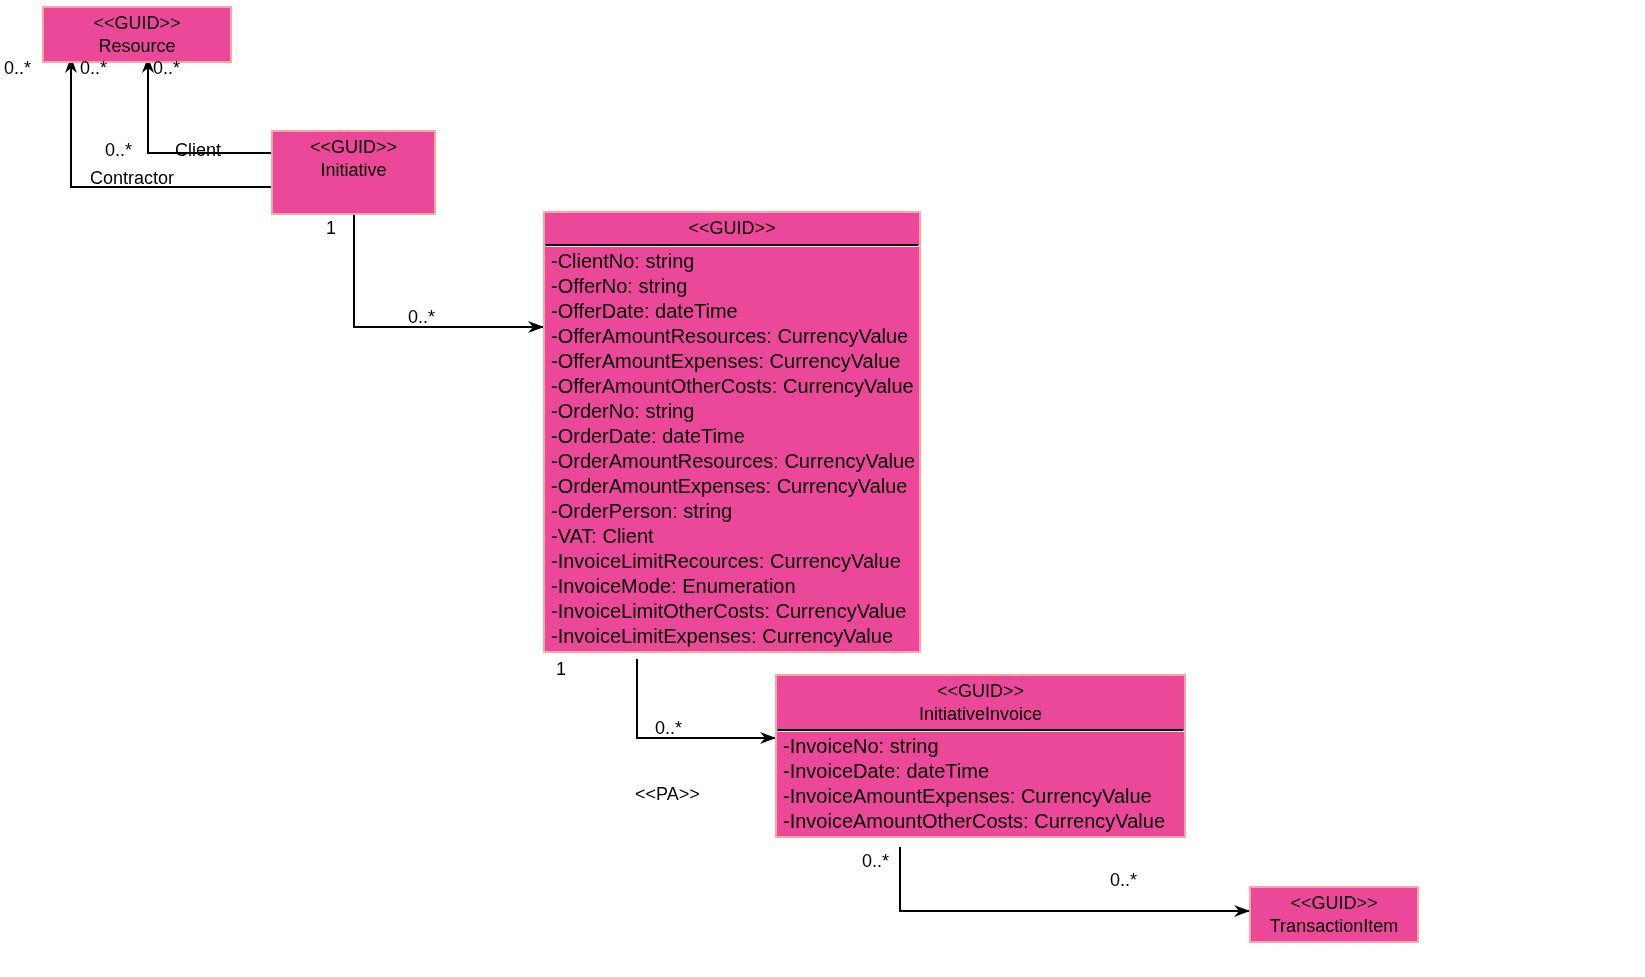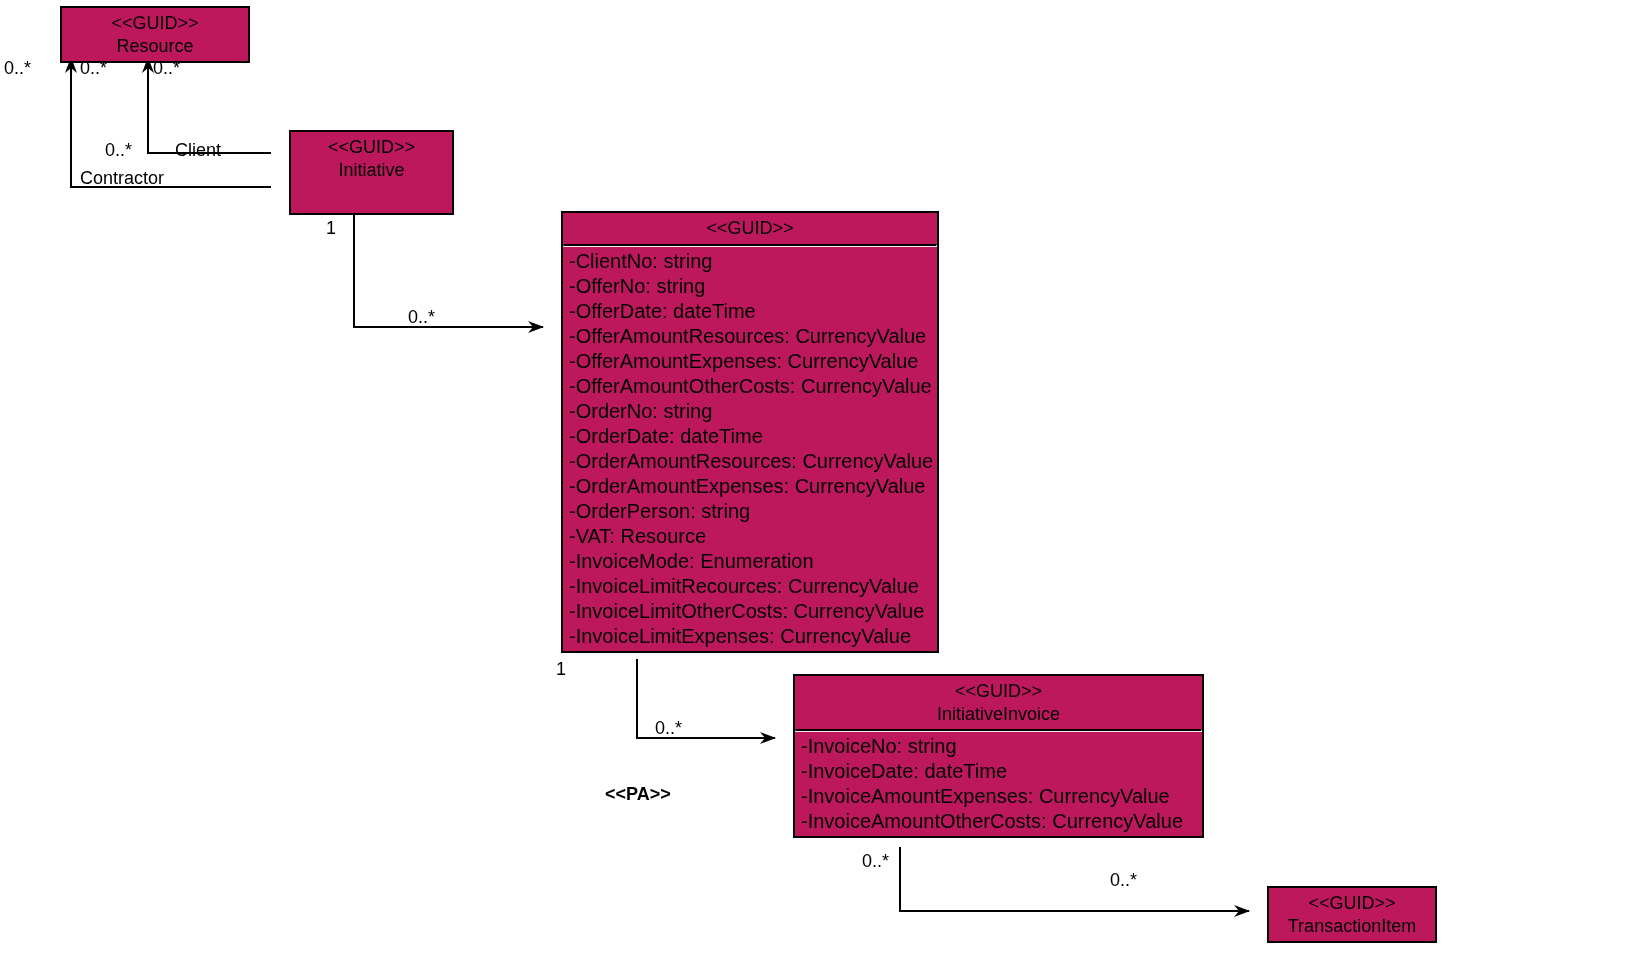--- a/index.html
+++ b/index.html
@@ -8,24 +8,23 @@
     width: 1645px;
     height: 977px;
     background: #fff;
     font-family: Arial, Helvetica, sans-serif;
     font-size: 18px;
     color: #000;
     position: relative;
   }
   .uml-class {
     position: absolute;
-    border: 2px solid #000000;
-    background: #be185d;
+    border: 2px solid #fca5a5;
+    background: #ec4899;
     box-sizing: border-box;
-    margin-left: 18px;
   }
   .uml-header {
     text-align: center;
     padding: 4px 10px;
     line-height: 1.25;
   }
   .uml-divider {
     border-top: 2px solid #000;
     margin: 0;
   }
@@ -96,23 +95,23 @@
     <div>-OfferNo: string</div>
     <div>-OfferDate: dateTime</div>
     <div>-OfferAmountResources: CurrencyValue</div>
     <div>-OfferAmountExpenses: CurrencyValue</div>
     <div>-OfferAmountOtherCosts: CurrencyValue</div>
     <div>-OrderNo: string</div>
     <div>-OrderDate: dateTime</div>
     <div>-OrderAmountResources: CurrencyValue</div>
     <div>-OrderAmountExpenses: CurrencyValue</div>
     <div>-OrderPerson: string</div>
-    <div>-VAT: Resource</div>
+    <div>-VAT: Client</div>
+    <div>-InvoiceLimitRecources: CurrencyValue</div>
     <div>-InvoiceMode: Enumeration</div>
-    <div>-InvoiceLimitRecources: CurrencyValue</div>
     <div>-InvoiceLimitOtherCosts: CurrencyValue</div>
     <div>-InvoiceLimitExpenses: CurrencyValue</div>
   </div>
 </div>
 
 <div class="uml-class" style="left:775px; top:674px; width:411px;">
   <div class="uml-header">
     <div>&lt;&lt;GUID&gt;&gt;</div>
     <div>InitiativeInvoice</div>
   </div>
@@ -131,23 +130,23 @@
     <div>TransactionItem</div>
   </div>
 </div>
 
 <div class="label" style="left:4px; top:58px;">0..*</div>
 <div class="label" style="left:80px; top:58px;">0..*</div>
 <div class="label" style="left:153px; top:58px;">0..*</div>
 
 <div class="label" style="left:105px; top:140px;">0..*</div>
 <div class="label" style="left:175px; top:140px;">Client</div>
-<div class="label" style="left:80px; top:168px;">Contractor</div>
+<div class="label" style="left:90px; top:168px;">Contractor</div>
 
 <div class="label" style="left:326px; top:218px;">1</div>
 <div class="label" style="left:408px; top:307px;">0..*</div>
 
 <div class="label" style="left:556px; top:659px;">1</div>
 <div class="label" style="left:655px; top:718px;">0..*</div>
-<div class="label" style="left:605px; top:784px;font-weight:bold;">&lt;&lt;PA&gt;&gt;</div>
+<div class="label" style="left:635px; top:784px;">&lt;&lt;PA&gt;&gt;</div>
 
 <div class="label" style="left:862px; top:851px;">0..*</div>
 <div class="label" style="left:1110px; top:870px;">0..*</div>
 
 </body></html>

